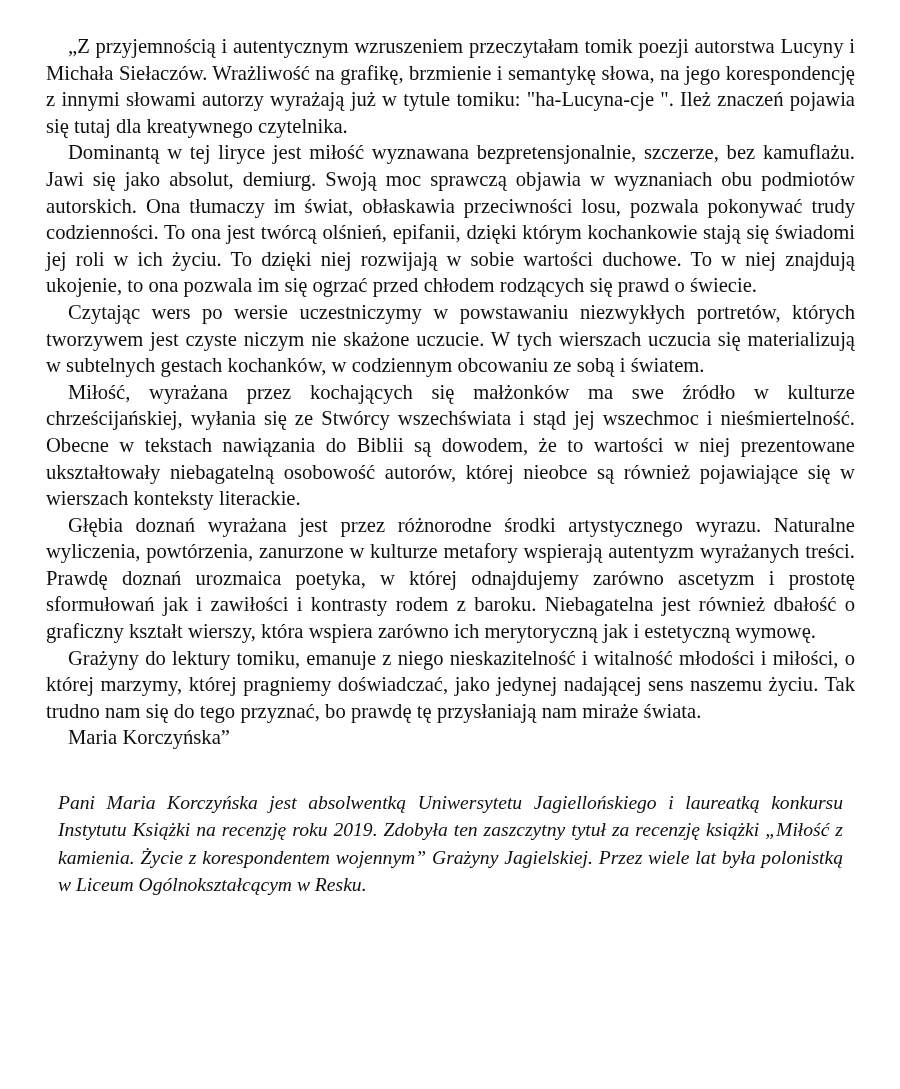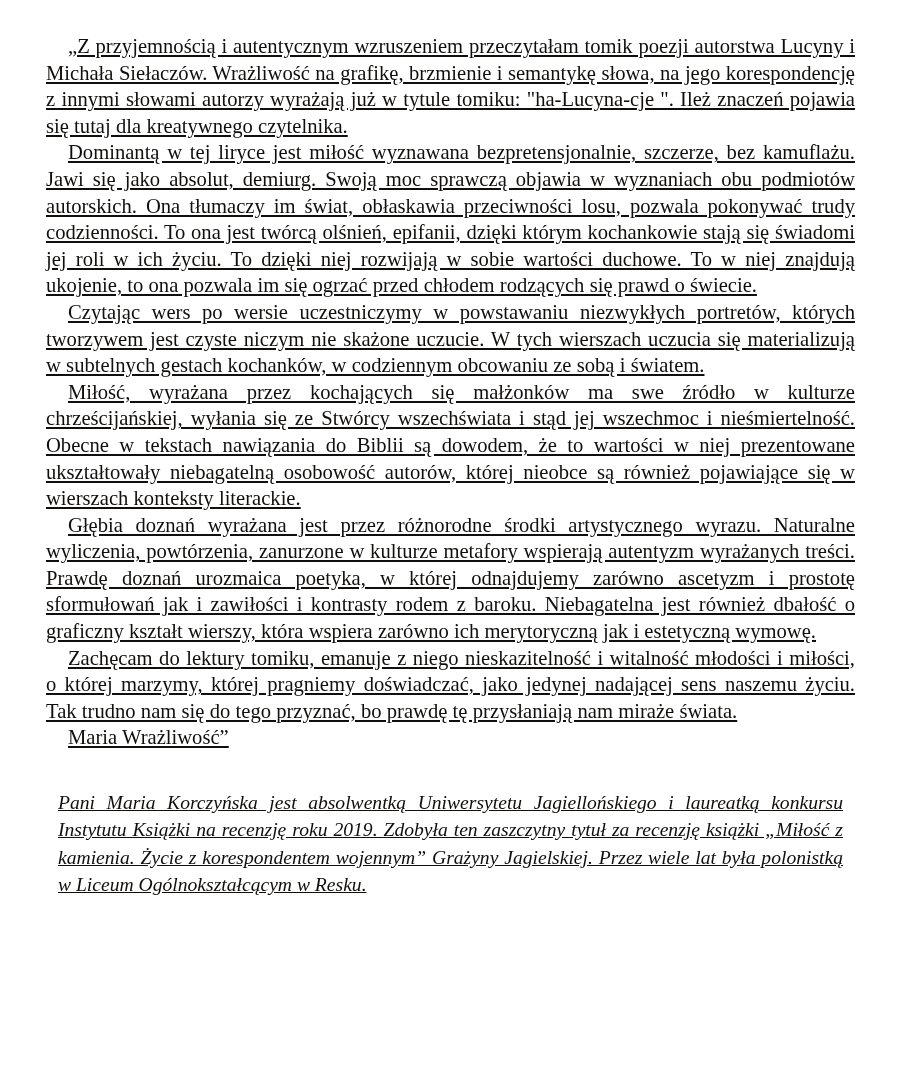--- a/index.html
+++ b/index.html
@@ -16,21 +16,20 @@
     color: #100f0d;
     -webkit-font-smoothing: antialiased;
   }
 
   .page {
     position: relative;
     width: 900px;
     height: 1089px;
     box-sizing: border-box;
     padding: 33px 45px 9px 46px;
-    text-decoration: underline;
   }
 
   .body-text {
     width: 809px;
   }
 
   .body-text p {
     margin: 0;
     font-size: 20.6px;
     line-height: 26.6px;
@@ -76,23 +75,23 @@
     <p>„Z przyjemnością i autentycznym wzruszeniem przeczytałam tomik poezji autorstwa Lucyny i Michała Siełaczów. Wrażliwość na grafikę, brzmienie i semantykę słowa, na jego korespondencję z innymi słowami autorzy wyrażają już w tytule tomiku: "ha-Lucyna-cje ". Ileż znaczeń pojawia się tutaj dla kreatywnego czytelnika.</p>
 
     <p>Dominantą w tej liryce jest miłość wyznawana bezpretensjonalnie, szczerze, bez kamuflażu. Jawi się jako absolut, demiurg. Swoją moc sprawczą objawia w wyznaniach obu podmiotów autorskich. Ona tłumaczy im świat, obłaskawia przeciwności losu, pozwala pokonywać trudy codzienności. To ona jest twórcą olśnień, epifanii, dzięki którym kochankowie stają się świadomi jej roli w ich życiu. To dzięki niej rozwijają w sobie wartości duchowe. To w niej znajdują ukojenie, to ona pozwala im się ogrzać przed chłodem rodzących się prawd o świecie.</p>
 
     <p>Czytając wers po wersie uczestniczymy w powstawaniu niezwykłych portretów, których tworzywem jest czyste niczym nie skażone uczucie. W tych wierszach uczucia się materializują w subtelnych gestach kochanków, w codziennym obcowaniu ze sobą i światem.</p>
 
     <p>Miłość, wyrażana przez kochających się małżonków ma swe źródło w kulturze chrześcijańskiej, wyłania się ze Stwórcy wszechświata i stąd jej wszechmoc i nieśmiertelność. Obecne w tekstach nawiązania do Biblii są dowodem, że to wartości w niej prezentowane ukształtowały niebagatelną osobowość autorów, której nieobce są również pojawiające się w wierszach konteksty literackie.</p>
 
     <p>Głębia doznań wyrażana jest przez różnorodne środki artystycznego wyrazu. Naturalne wyliczenia, powtórzenia, zanurzone w kulturze metafory wspierają autentyzm wyrażanych treści. Prawdę doznań urozmaica poetyka, w której odnajdujemy zarówno ascetyzm i prostotę sformułowań jak i zawiłości i kontrasty rodem z baroku. Niebagatelna jest również dbałość o graficzny kształt wierszy, która wspiera zarówno ich merytoryczną jak i estetyczną wymowę.</p>
 
-    <p>Zachęcam do lektury tomiku, emanuje z niego nieskazitelność i witalność młodości i miłości, o której marzymy, której pragniemy doświadczać, jako jedynej nadającej sens naszemu życiu. Tak trudno nam się do tego przyznać, bo prawdę tę przysłaniają nam miraże świata.</p>
+    <p>Grażyny do lektury tomiku, emanuje z niego nieskazitelność i witalność młodości i miłości, o której marzymy, której pragniemy doświadczać, jako jedynej nadającej sens naszemu życiu. Tak trudno nam się do tego przyznać, bo prawdę tę przysłaniają nam miraże świata.</p>
 
-    <p class="signature">Maria Wrażliwość”</p>
+    <p class="signature">Maria Korczyńska”</p>
 
   </div>
 
   <div class="bio-note">
     <p>Pani Maria Korczyńska jest absolwentką Uniwersytetu Jagiellońskiego i laureatką konkursu Instytutu Książki na recenzję roku 2019. Zdobyła ten zaszczytny tytuł za recenzję książki „Miłość z kamienia. Życie z korespondentem wojennym” Grażyny Jagielskiej. Przez wiele lat była polonistką w Liceum Ogólnokształcącym w Resku.</p>
   </div>
 
 </div>
 
 </body></html>

